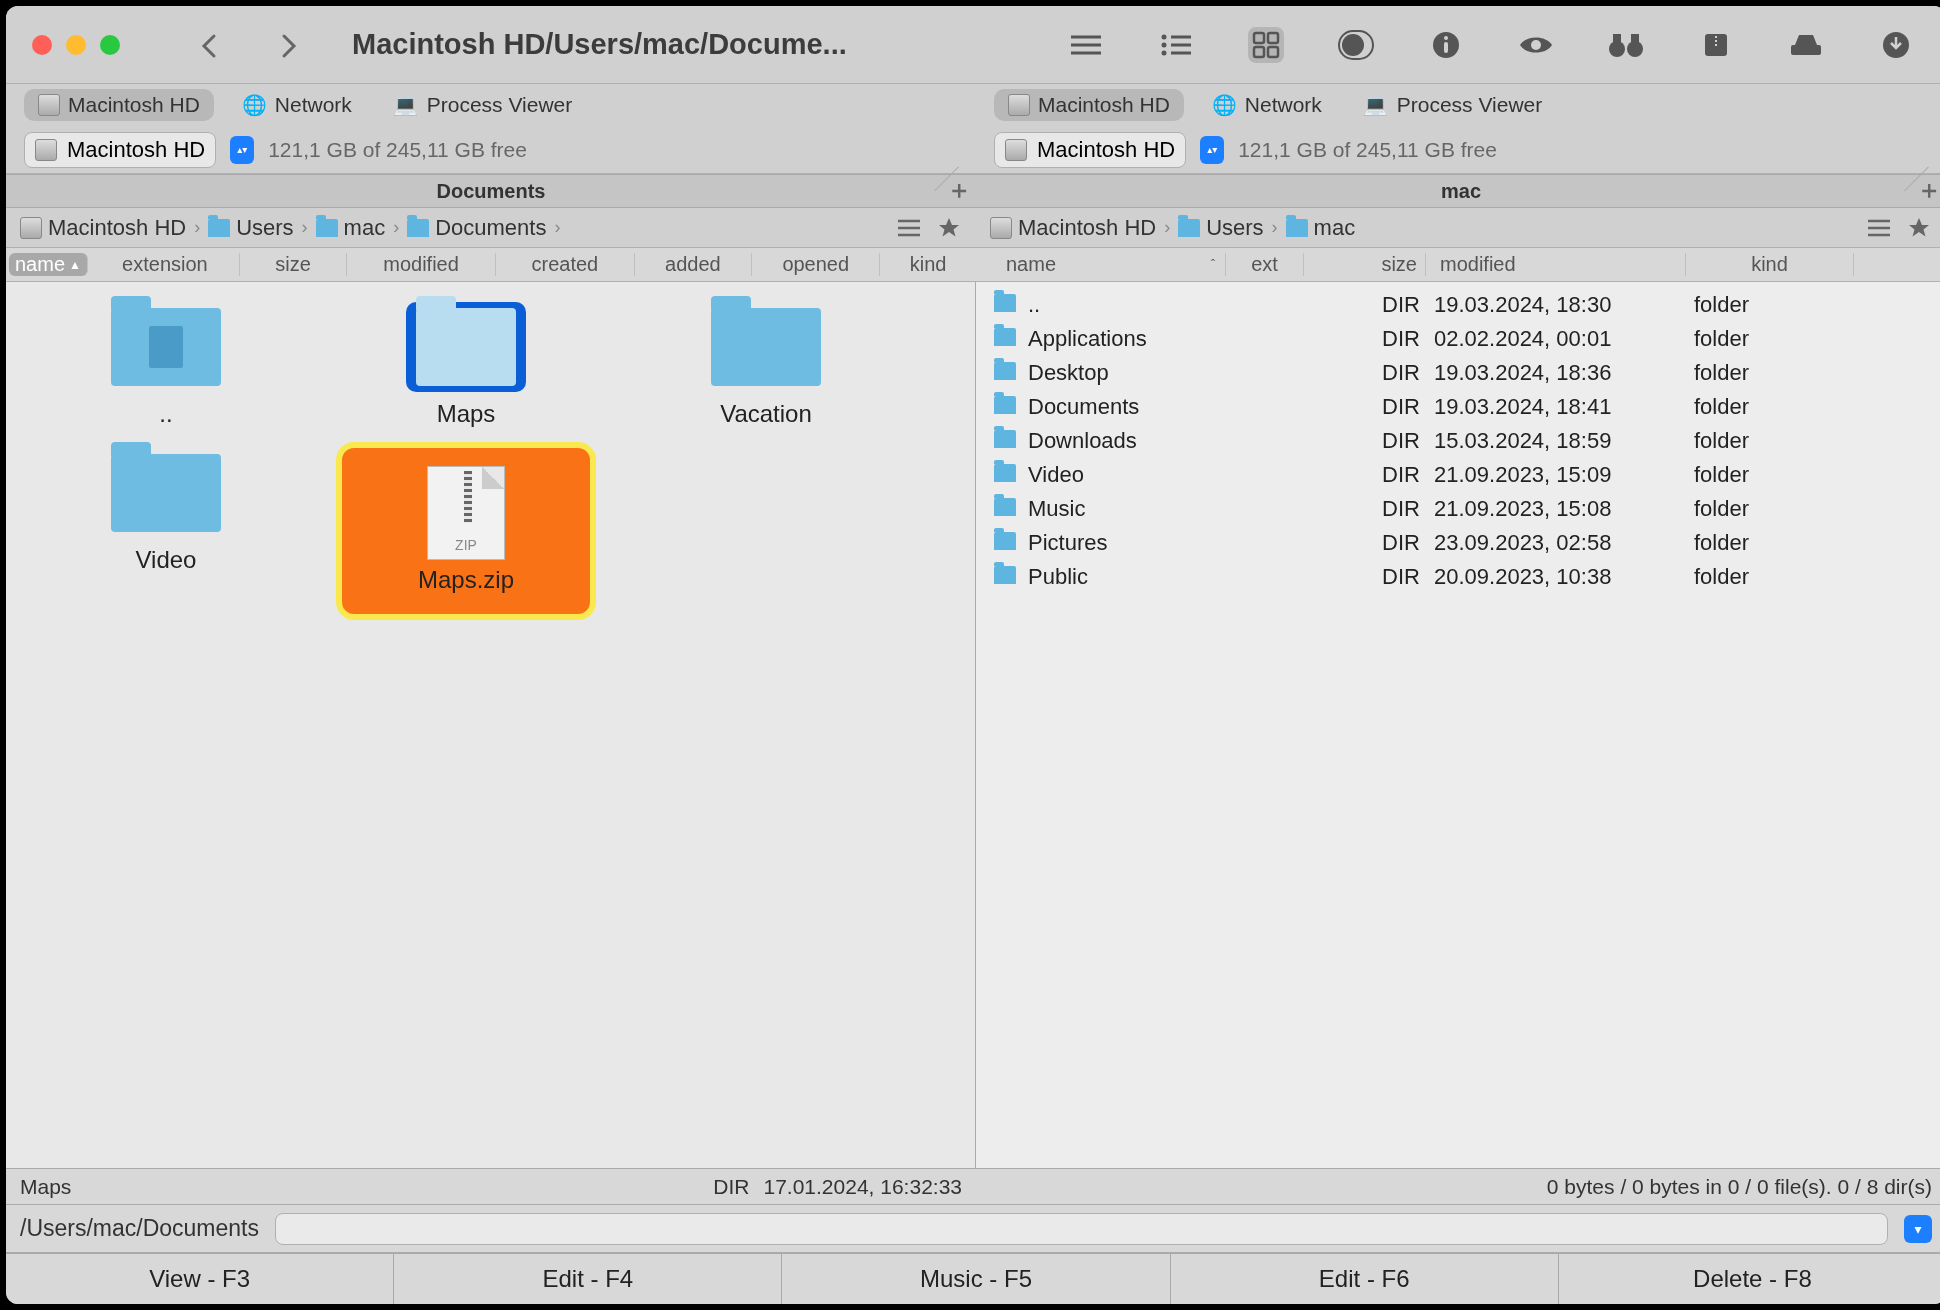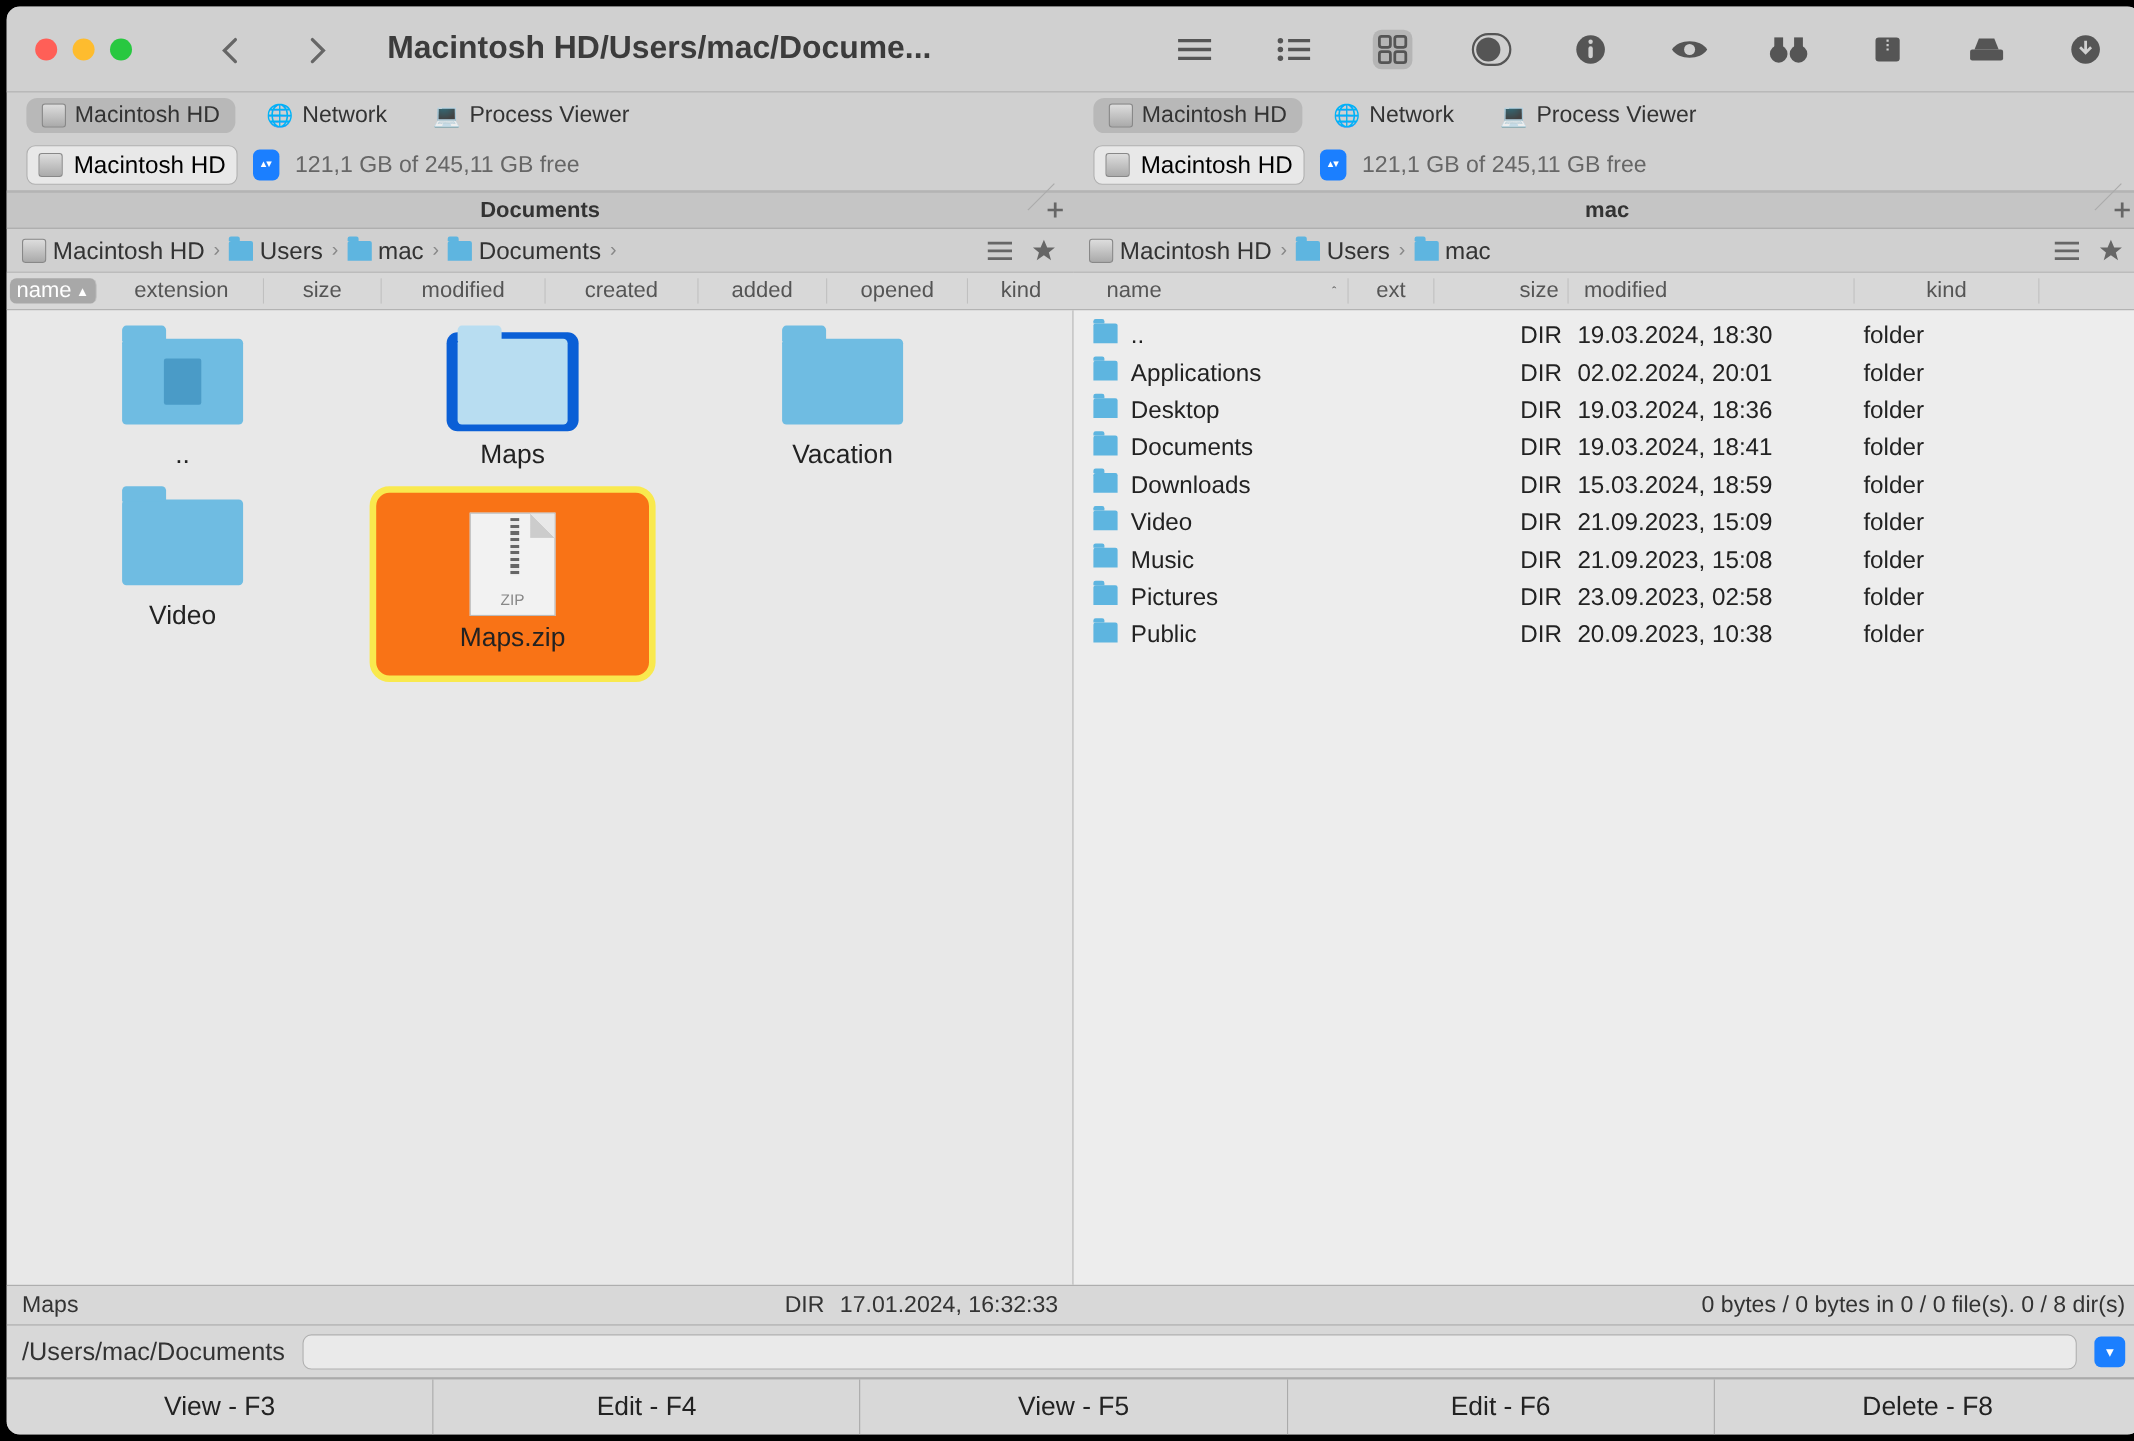--- a/index.html
+++ b/index.html
@@ -396,21 +396,21 @@
     <span class="fr-ext"></span>
     <span class="fr-size">DIR</span>
     <span class="fr-mod">19.03.2024, 18:30</span>
     <span class="fr-kind">folder</span>
           </div>
           <div class="file-row">
             <span class="fr-icon"><span class="fold-ico"></span></span>
     <span class="fr-name">Applications</span>
     <span class="fr-ext"></span>
     <span class="fr-size">DIR</span>
-    <span class="fr-mod">02.02.2024, 20:01</span>
+    <span class="fr-mod">02.02.2024, 00:01</span>
     <span class="fr-kind">folder</span>
           </div>
           <div class="file-row">
             <span class="fr-icon"><span class="fold-ico"></span></span>
     <span class="fr-name">Desktop</span>
     <span class="fr-ext"></span>
     <span class="fr-size">DIR</span>
     <span class="fr-mod">19.03.2024, 18:36</span>
     <span class="fr-kind">folder</span>
           </div>
@@ -481,18 +481,18 @@
 
   <div class="path-row">
     <span class="path-label">/Users/mac/Documents</span>
     <div class="cmd-input"></div>
     <div class="cmd-dd">▾</div>
   </div>
 
   <div class="bottom-row">
     <div class="bot-btn">View - F3</div>
     <div class="bot-btn">Edit - F4</div>
-    <div class="bot-btn">View - F5</div>
+    <div class="bot-btn">Music - F5</div>
     <div class="bot-btn">Edit - F6</div>
     <div class="bot-btn">Delete - F8</div>
   </div>
 
 </div>
 
 </body></html>

